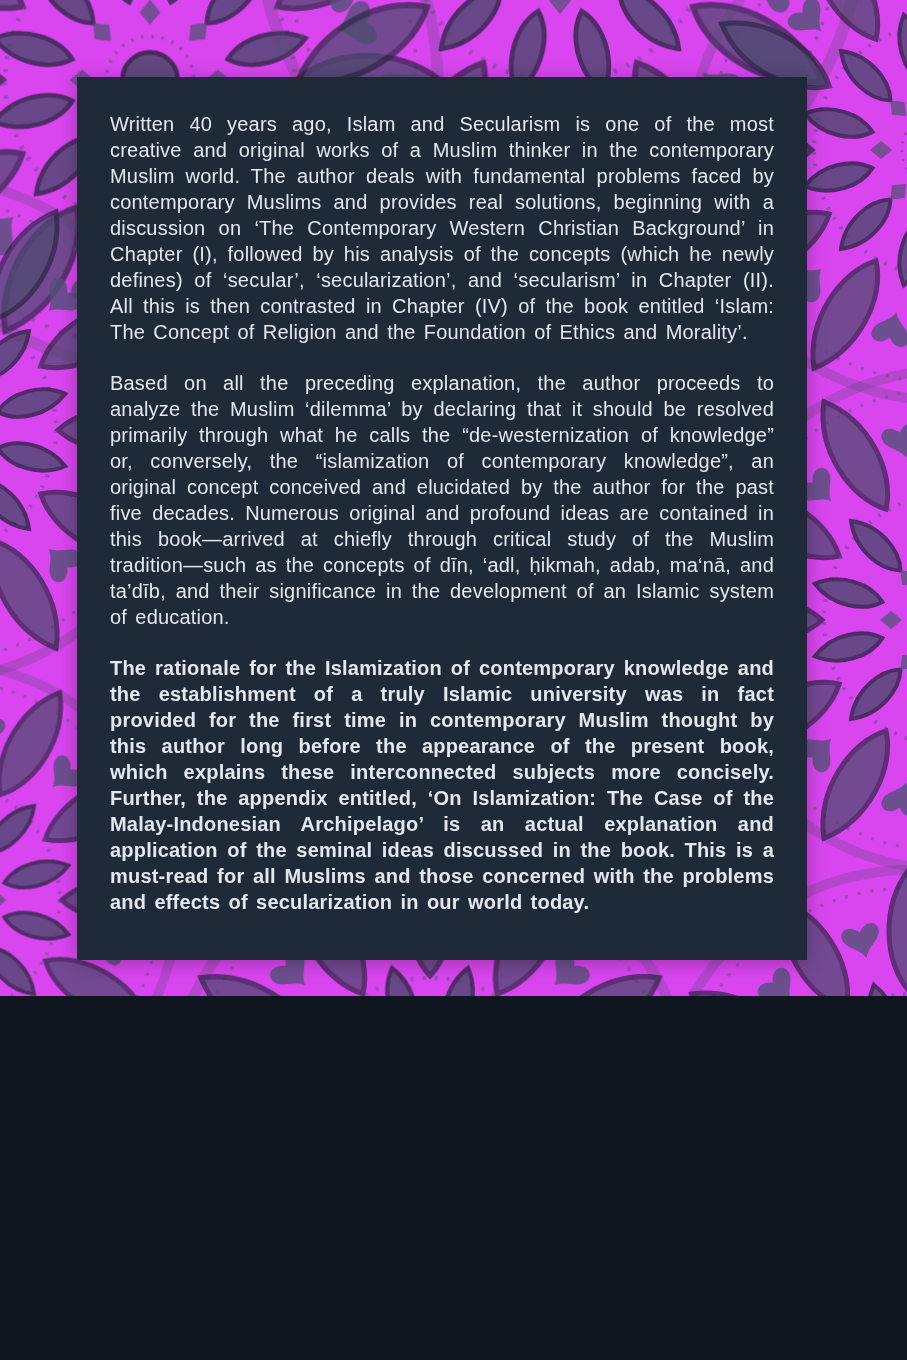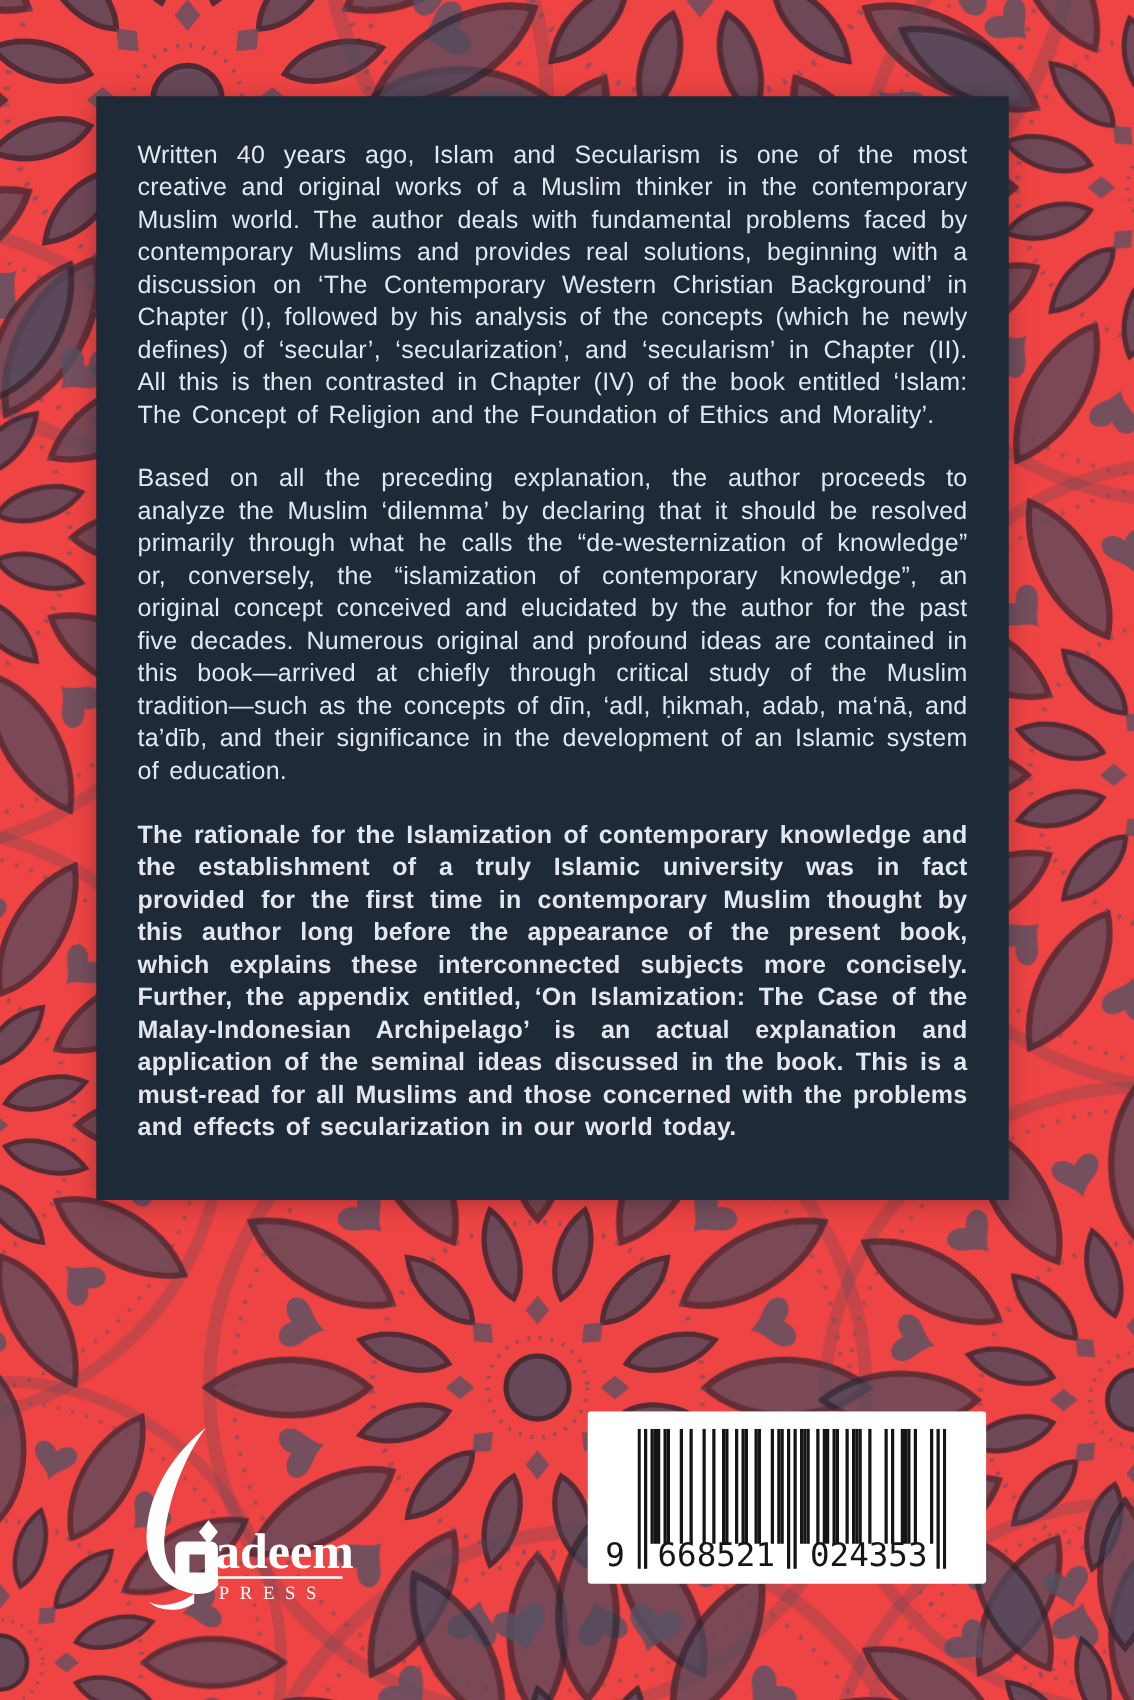--- a/index.html
+++ b/index.html
@@ -1,19 +1,19 @@
 <!DOCTYPE html>
 <html><head>
 <meta charset="utf-8">
 <style>
   html,body{margin:0;padding:0;background:#10161f;}
   .cover{
     position:relative;
-    width:907px;height:1360px;
-    background:#ef4444;
+    width:907px;height:996px;
+    background:#d946ef;
     overflow:hidden;
     font-family:"Liberation Sans",sans-serif;
   }
   .bg-svg{position:absolute;left:0;top:0;width:907px;height:1360px;display:block;}
   .panel{
     position:absolute;
     left:77px;top:77px;
     width:730px;height:883px;
     background:#1f2a38;
     box-sizing:border-box;

